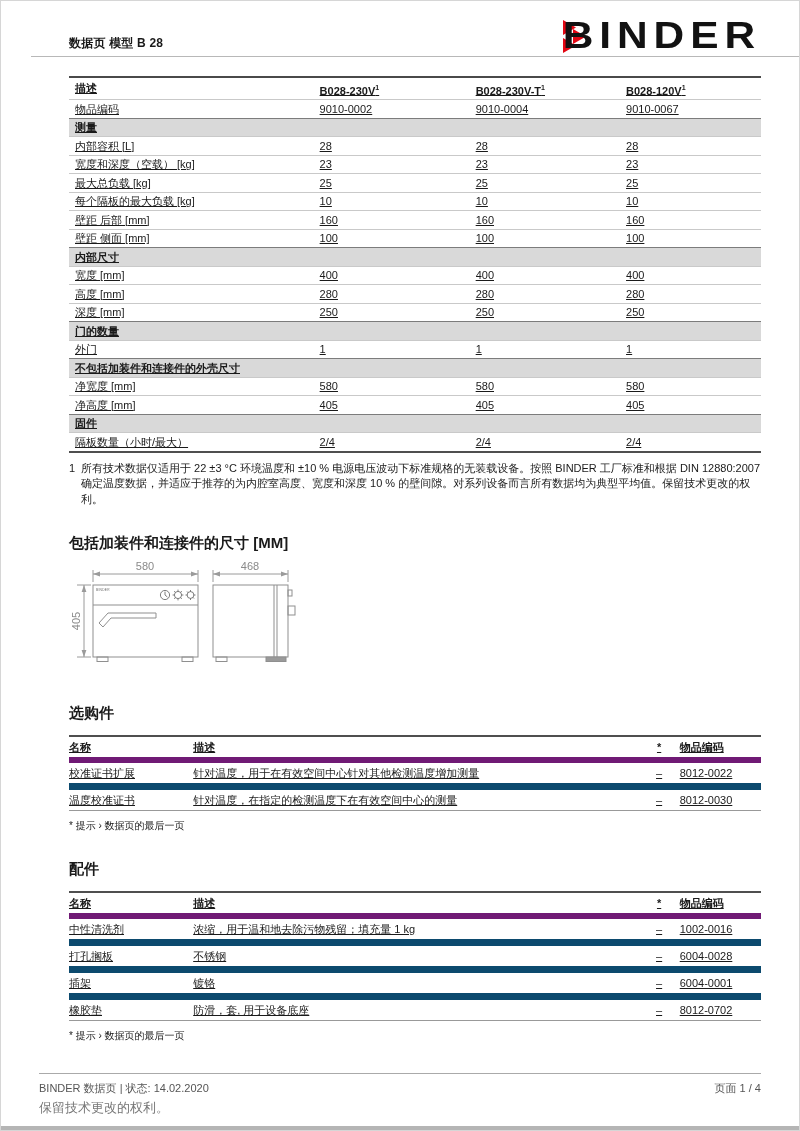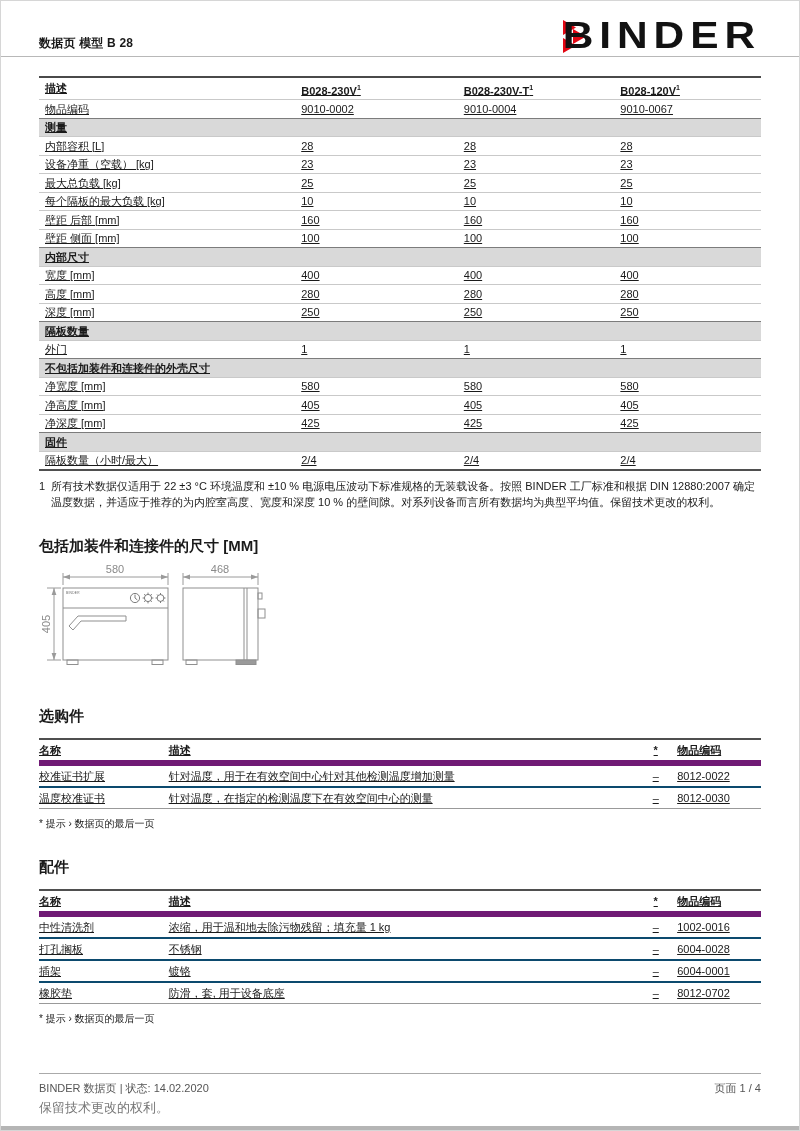--- a/index.html
+++ b/index.html
@@ -1,20 +1,20 @@
 <!DOCTYPE html>
 <html><head>
 <meta charset="utf-8">
 <style>
   * { box-sizing: border-box; }
   html,body { margin:0; padding:0; background:#e9e9e9; }
   .page {
     position:relative; width:800px; height:1131px; margin:0 auto;
     background:#ffffff; border:1px solid #d6d6d6; overflow:hidden;
-    font-family:"Liberation Sans", sans-serif; color:#1a1a1a;
+    font-family:"Liberation Sans", sans-serif; color:#1a1a1a;padding-left:30px;
   }
   .page::after { content:""; position:absolute; left:0; right:0; bottom:0; height:4px; background:#b5b5b5; }
 
   
   .header { display:flex; justify-content:space-between; align-items:flex-end; padding:13px 38px 0 38px; height:55px; }
   .doc-title { font-size:12px; font-weight:bold; padding-bottom:4px; letter-spacing:.2px; }
   .logo { display:flex; align-items:center; gap:7px; padding-bottom:3px; }
   .logo-mark { width:23px; height:33px; flex:0 0 auto; }
   .logo-text { font-size:36px; font-weight:800; letter-spacing:5px; line-height:.9;
                color:#121212; transform:scaleX(1.18); transform-origin:right center; }
@@ -44,21 +44,21 @@
   .diagram-svg { display:block; margin-top:6px; }
   .dim-text { font-size:11px; fill:#8a8a8a; font-family:"Liberation Sans",sans-serif; }
   .draw { stroke:#8f8f8f; fill:none; stroke-width:1; }
   .dim { stroke:#9a9a9a; stroke-width:1; }
   .dim-arrow { fill:#9a9a9a; }
 
   
   .list-table { margin-top:12px; font-size:11px; }
   .list-table th, .list-table td { text-align:left; padding:4px 0 3px 0; line-height:13px; height:20px; }
   .list-table thead th { border-top:2px solid #4f4f4f; border-bottom:6px solid #701a75; font-weight:bold; }
-  .list-table tbody td { border-bottom:2px solid #0c4a6e; }
+  .list-table tbody td { border-bottom:7px solid #0c4a6e; }
   .list-table tbody tr:last-child td { border-bottom:1px solid #999; }
   .col-star { text-align:center !important; }
   .small-note { font-size:10px; margin-top:8px; }
 
   
   .footer { position:absolute; left:38px; right:38px; top:1072px; border-top:1px solid #aaa;
             padding-top:7px; display:flex; justify-content:space-between; align-items:flex-start; }
   .footer-left .line1 { font-size:11px; color:#555; }
   .footer-left .line2 { font-size:13px; color:#777; margin-top:3px; }
   .footer-right { font-size:11px; color:#555; }
@@ -108,21 +108,21 @@
           <tr class="section-row">
             <td colspan="4">测量</td>
           </tr>
           <tr>
             <td>内部容积 [L]</td>
             <td>28</td>
             <td>28</td>
             <td>28</td>
           </tr>
           <tr>
-            <td>设备净重（空载） [kg]</td>
+            <td>宽度和深度（空载） [kg]</td>
             <td>23</td>
             <td>23</td>
             <td>23</td>
           </tr>
           <tr>
             <td>最大总负载 [kg]</td>
             <td>25</td>
             <td>25</td>
             <td>25</td>
           </tr>
@@ -159,21 +159,21 @@
             <td>280</td>
             <td>280</td>
           </tr>
           <tr>
             <td>深度 [mm]</td>
             <td>250</td>
             <td>250</td>
             <td>250</td>
           </tr>
           <tr class="section-row">
-            <td colspan="4">隔板数量</td>
+            <td colspan="4">门的数量</td>
           </tr>
           <tr>
             <td>外门</td>
             <td>1</td>
             <td>1</td>
             <td>1</td>
           </tr>
           <tr class="section-row">
             <td colspan="4">不包括加装件和连接件的外壳尺寸</td>
           </tr>
@@ -181,26 +181,20 @@
             <td>净宽度 [mm]</td>
             <td>580</td>
             <td>580</td>
             <td>580</td>
           </tr>
           <tr>
             <td>净高度 [mm]</td>
             <td>405</td>
             <td>405</td>
             <td>405</td>
-          </tr>
-          <tr>
-            <td>净深度 [mm]</td>
-            <td>425</td>
-            <td>425</td>
-            <td>425</td>
           </tr>
           <tr class="section-row">
             <td colspan="4">固件</td>
           </tr>
           <tr>
             <td>隔板数量（小时/最大）</td>
             <td>2/4</td>
             <td>2/4</td>
             <td>2/4</td>
           </tr>

